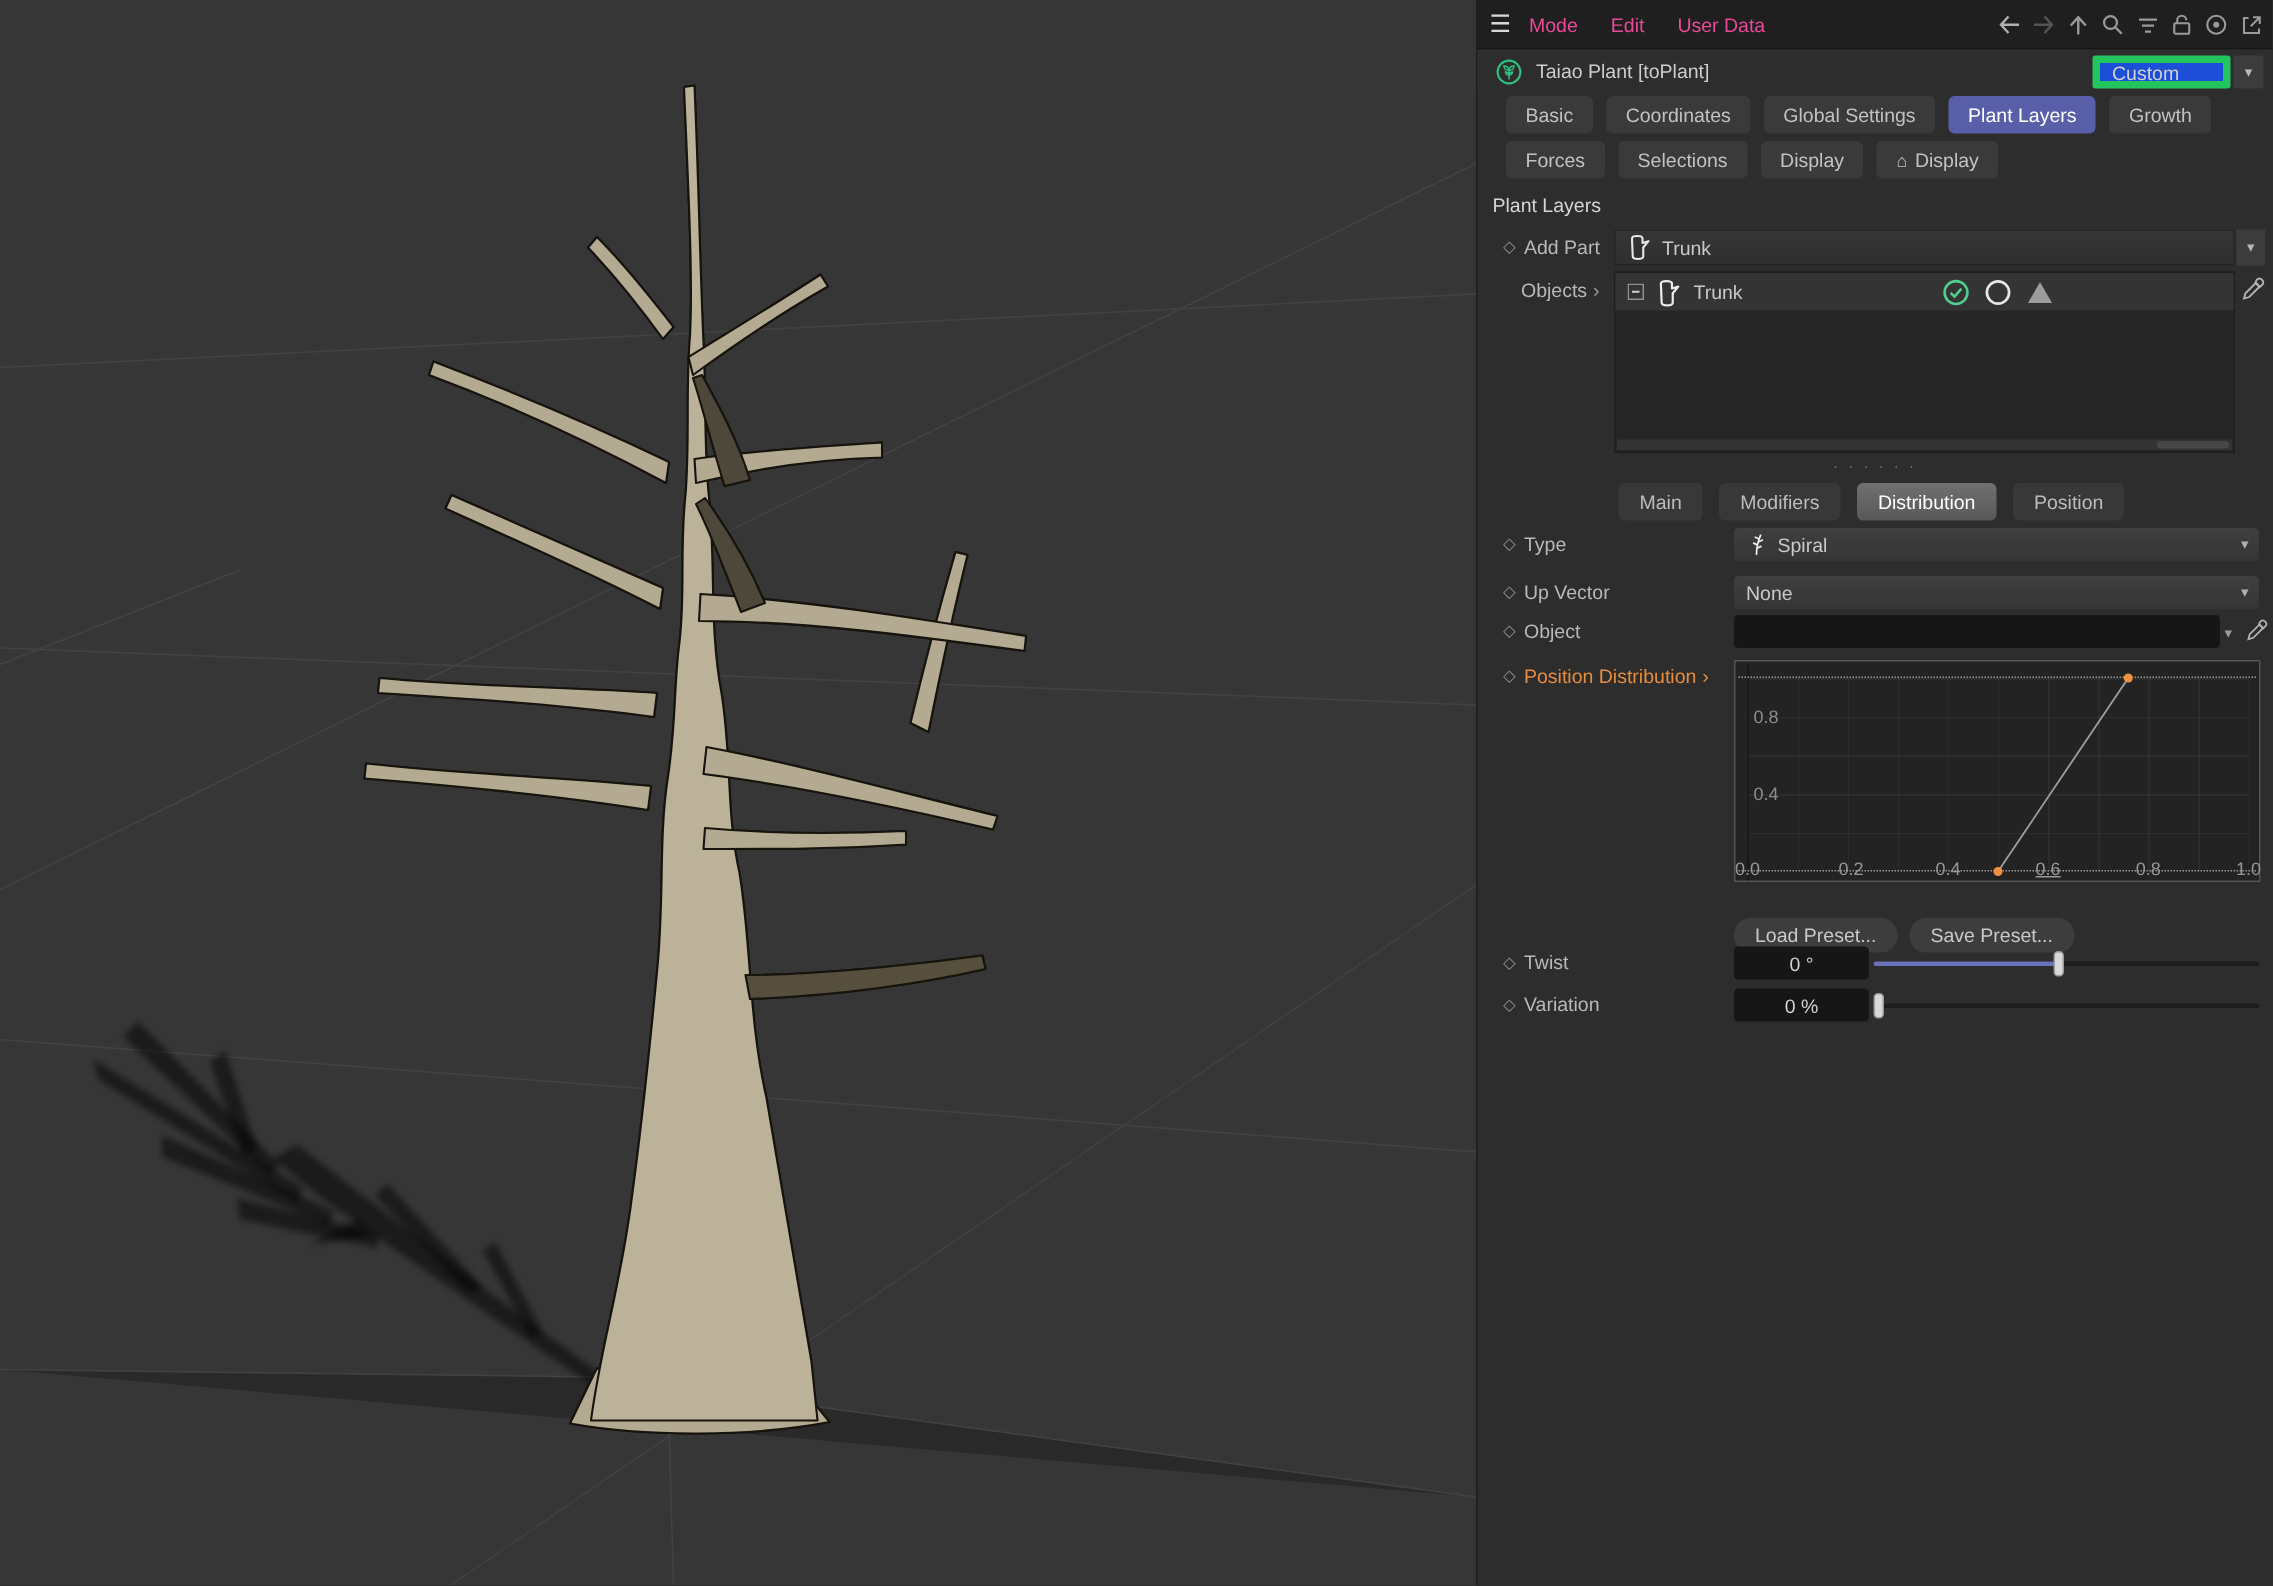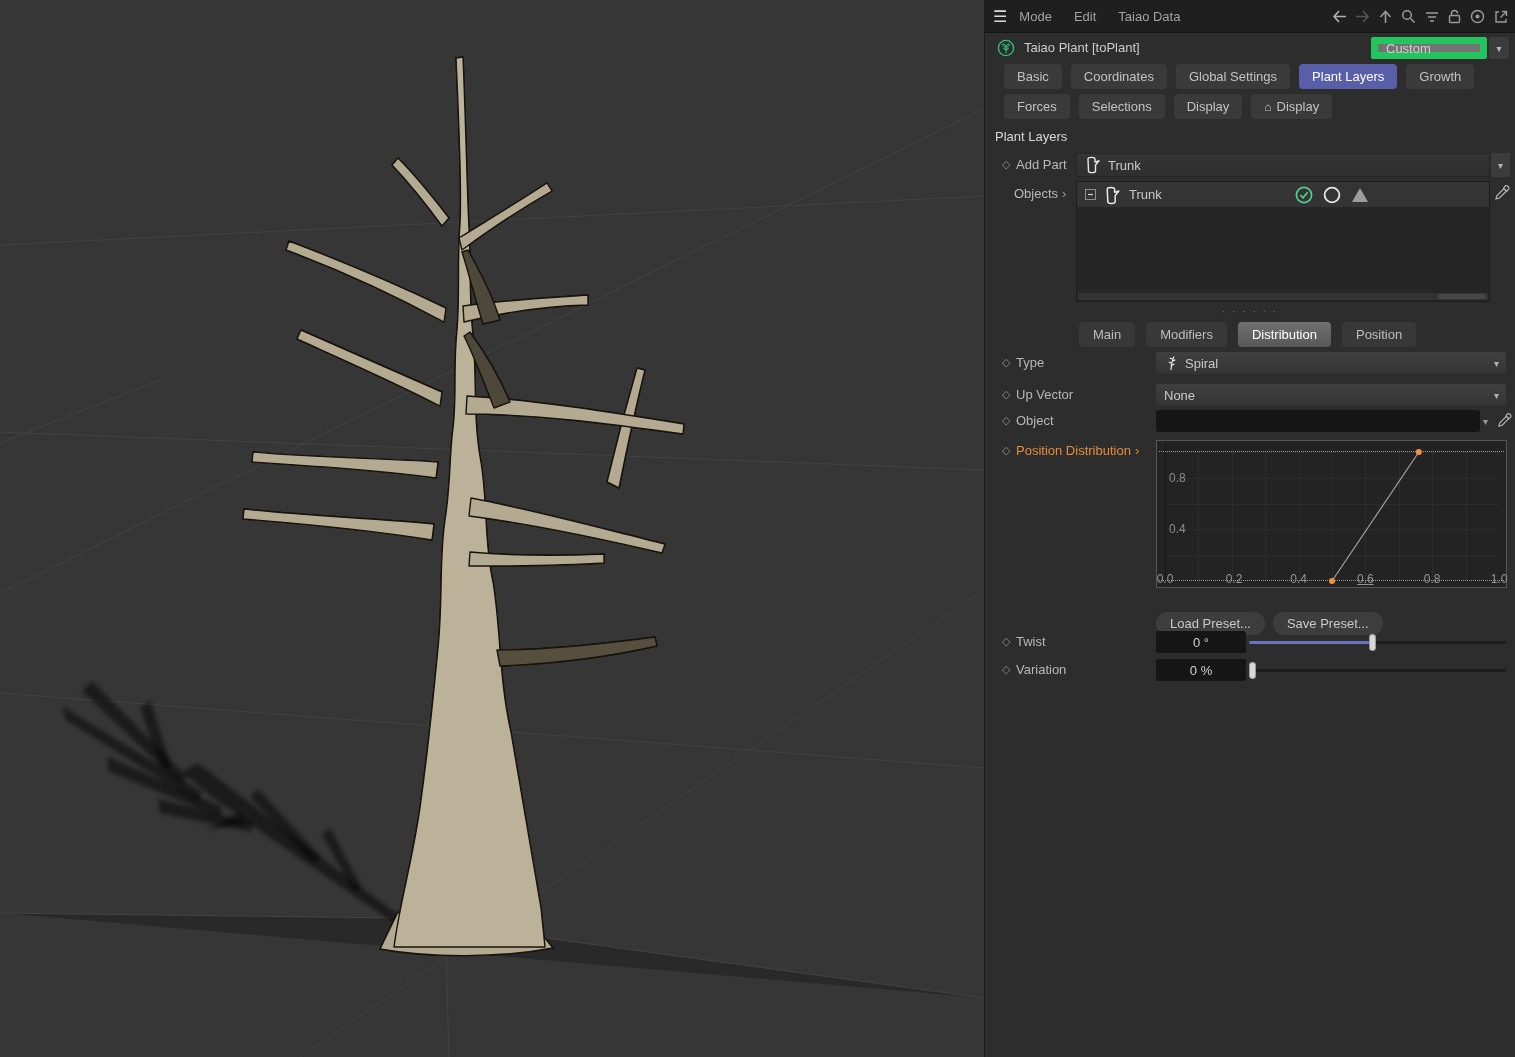--- a/index.html
+++ b/index.html
@@ -8,28 +8,28 @@
 
   
   .viewport { position:absolute; left:0; top:0; width:984px; height:1057px; background:#363636; overflow:hidden; }
   .viewport svg { position:absolute; left:0; top:0; }
 
   
   .panel { position:absolute; left:984px; top:0; width:531px; height:1057px; background:#2d2d2d; border-left:1px solid #1c1c1c; color:#c5c5c5; font-size:13px; }
 
   .menubar { position:absolute; left:0; top:0; width:100%; height:33px; background:#1f1f1f; border-bottom:1px solid #151515; display:flex; align-items:center; }
   .menubar .burger { margin-left:8px; margin-right:12px; color:#d8d8d8; font-size:16px; cursor:default; }
-  .menubar .menu-item { margin-right:22px; color:#a3a3a3; }
+  .menubar .menu-item { margin-right:22px; color:#ec4899; }
   .menubar .mb-icons { position:absolute; right:6px; top:0; height:33px; display:flex; align-items:center; gap:6px; }
   .mb-icons .ic { width:17px; height:17px; display:flex; align-items:center; justify-content:center; }
 
   .obj-header { position:absolute; left:0; top:33px; width:100%; height:29px; background:#2d2d2d; display:flex; align-items:center; }
   .obj-header .plant-logo { margin-left:12px; margin-right:9px; width:18px; height:18px; }
   .obj-header .obj-title { color:#cdcdcd; }
-  .preset-combo { position:absolute; right:28px; top:4px; width:116px; height:22px; background:#737373; border:7px solid #22c55e; border-radius:2px; color:#d2d2d2; display:flex; align-items:center; padding-left:8px; }
+  .preset-combo { position:absolute; right:28px; top:4px; width:92px; height:22px; background:#1d4ed8; border:5px solid #22c55e; border-radius:2px; color:#d2d2d2; display:flex; align-items:center; padding-left:8px; }
   .preset-arrow { position:absolute; right:6px; top:4px; width:20px; height:22px; background:#3c3c3c; border-radius:2px; color:#bbb; display:flex; align-items:center; justify-content:center; font-size:10px; }
 
   .tabrow { position:absolute; display:flex; gap:9px; }
   .tabrow1 { left:19px; top:64px; }
   .tabrow2 { left:19px; top:94px; }
   .tab { height:25px; padding:0 13px; display:flex; align-items:center; gap:5px; background:#3a3a3a; border-radius:4px; color:#c2c2c2; white-space:nowrap; }
   .tab.active-purple { background:#585fa8; color:#ffffff; }
   .tab .house { font-size:12px; color:#c2c2c2; }
 
   .section-heading { position:absolute; left:10px; top:129px; color:#d6d6d6; }
@@ -169,21 +169,21 @@
       </g>
     </svg>
   </div>
 
   <div class="panel">
 
     <div class="menubar">
       <span class="burger">☰</span>
       <span class="menu-item">Mode</span>
       <span class="menu-item">Edit</span>
-      <span class="menu-item">Taiao Data</span>
+      <span class="menu-item">User Data</span>
       <span class="mb-icons">
         <span class="ic">
             <svg class="icon-svg" width="15" height="13" viewBox="0 0 15 13">
               <path d="M7 1 L2 6.5 L7 12 M2 6.5 H14" stroke="#b0b0b0" stroke-width="1.6" fill="none"></path>
             </svg>
           </span>
         <span class="ic">
             <svg class="icon-svg" width="15" height="13" viewBox="0 0 15 13">
               <path d="M8 1 L13 6.5 L8 12 M13 6.5 H1" stroke="#555555" stroke-width="1.6" fill="none"></path>
             </svg>

